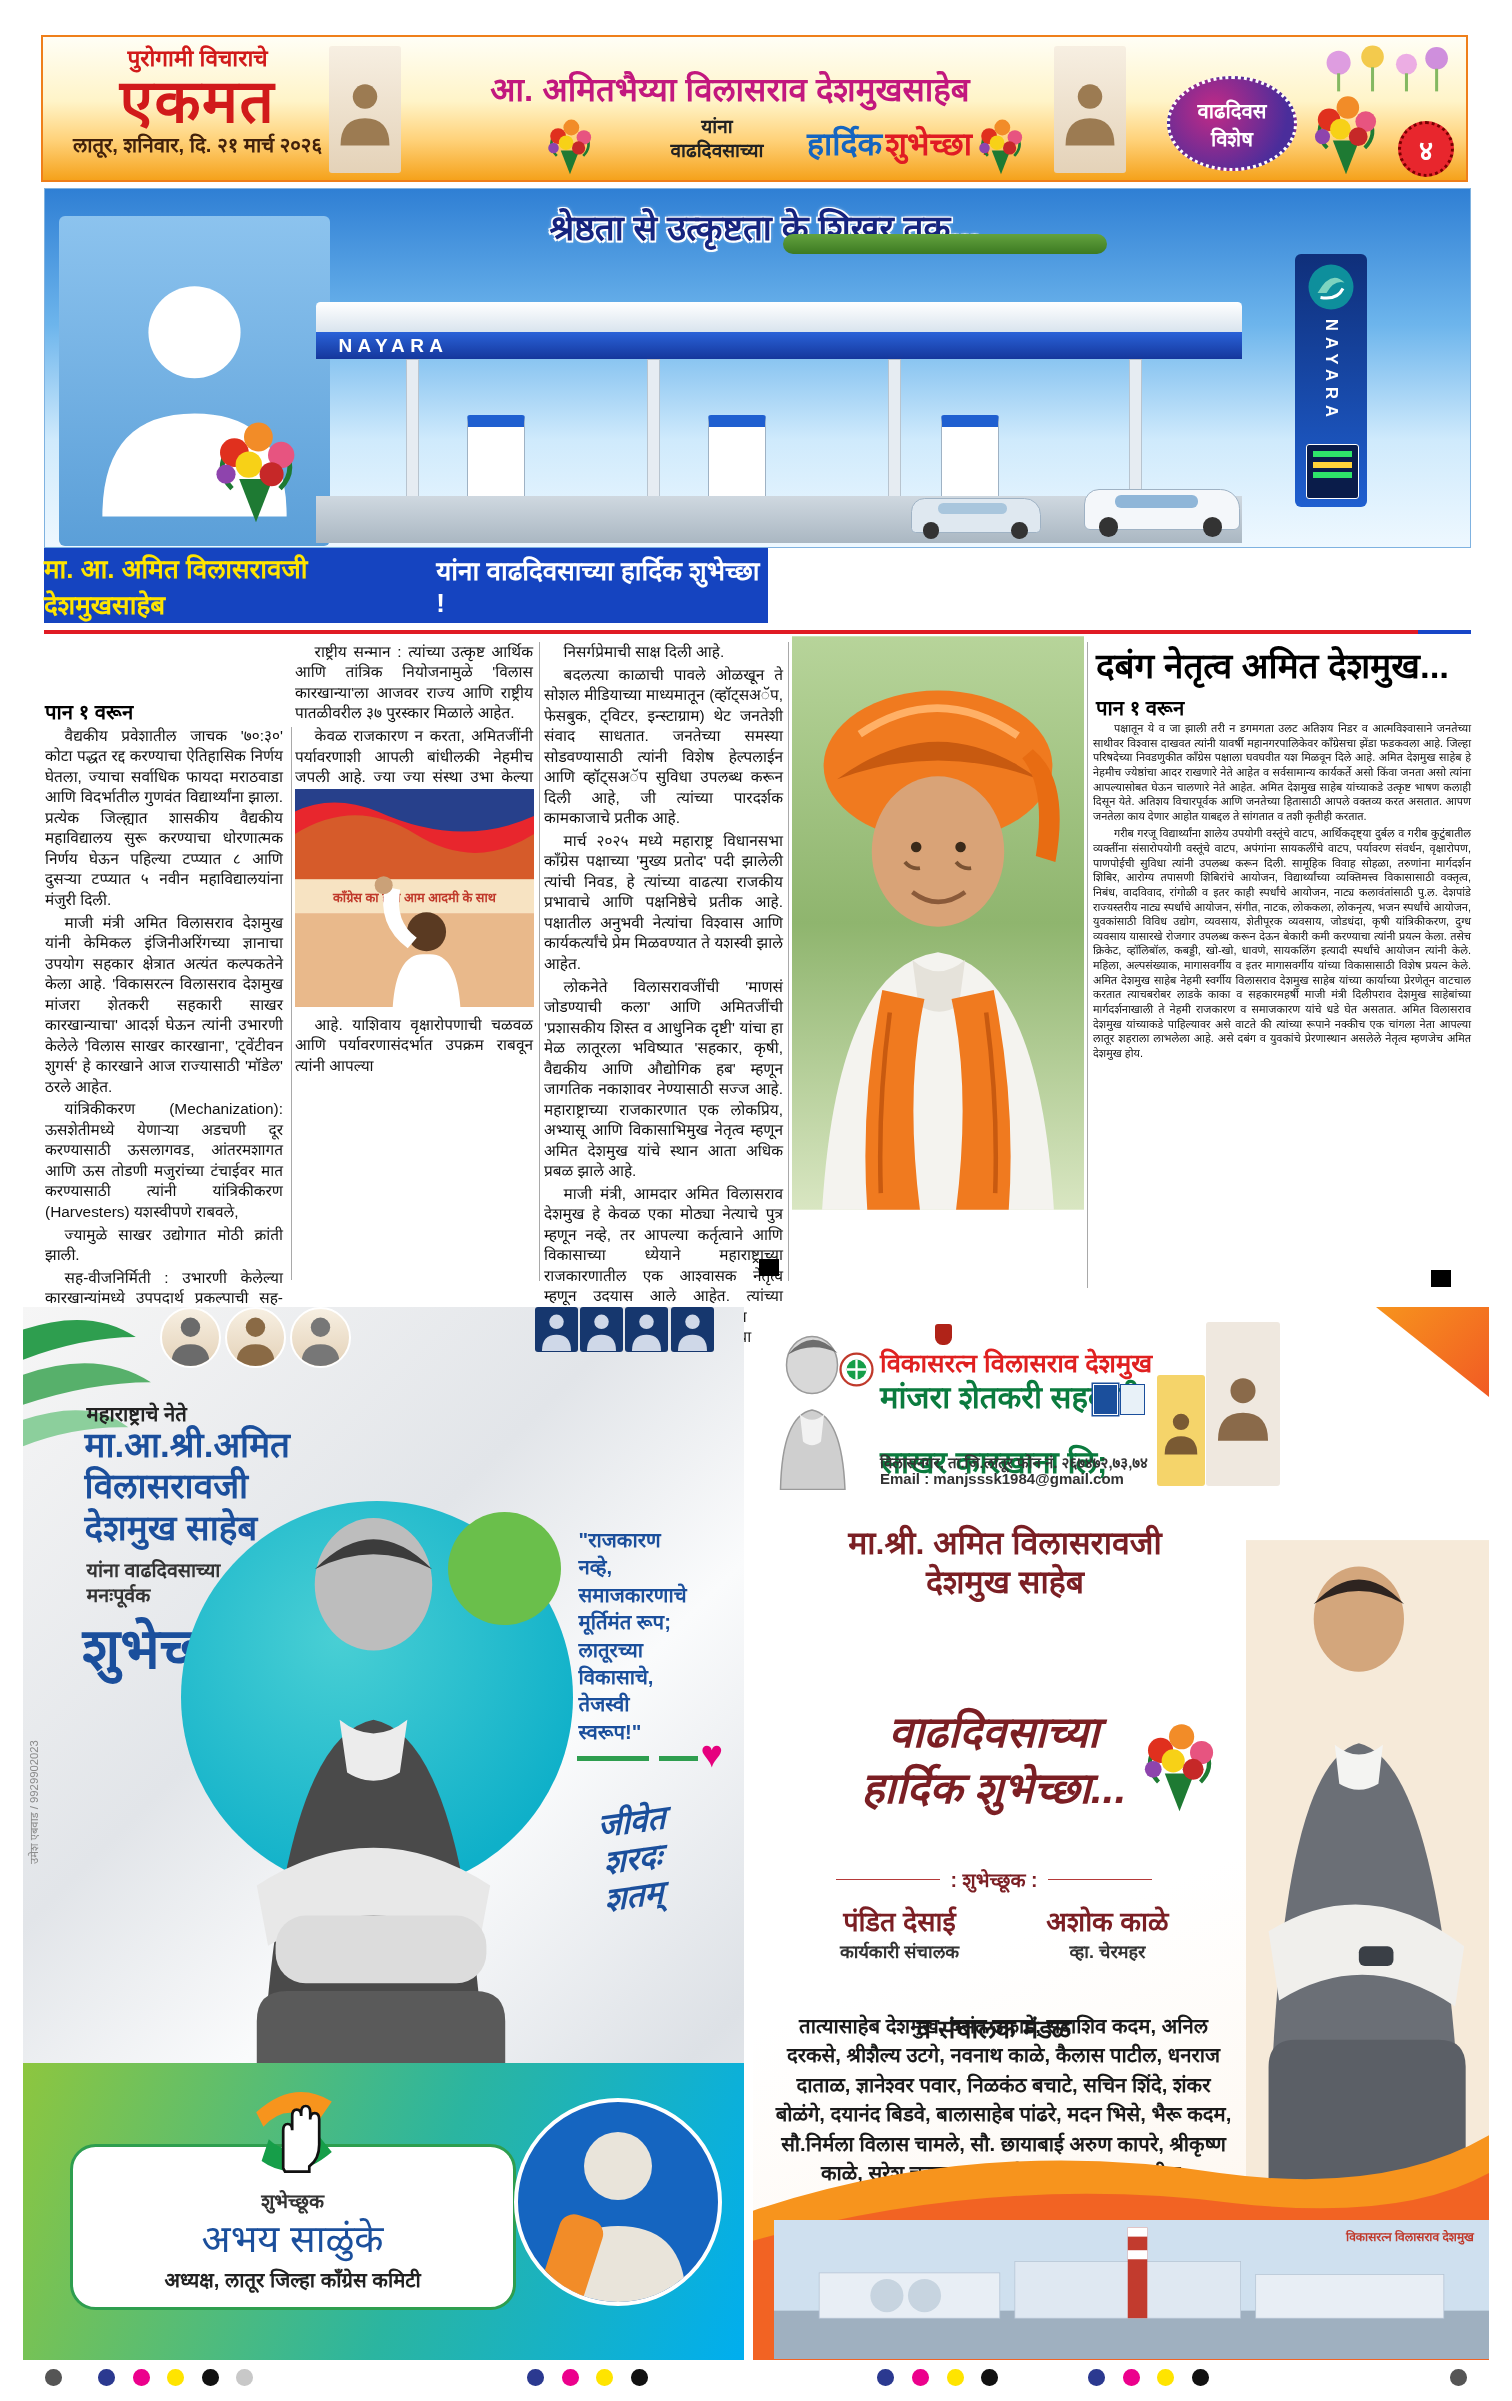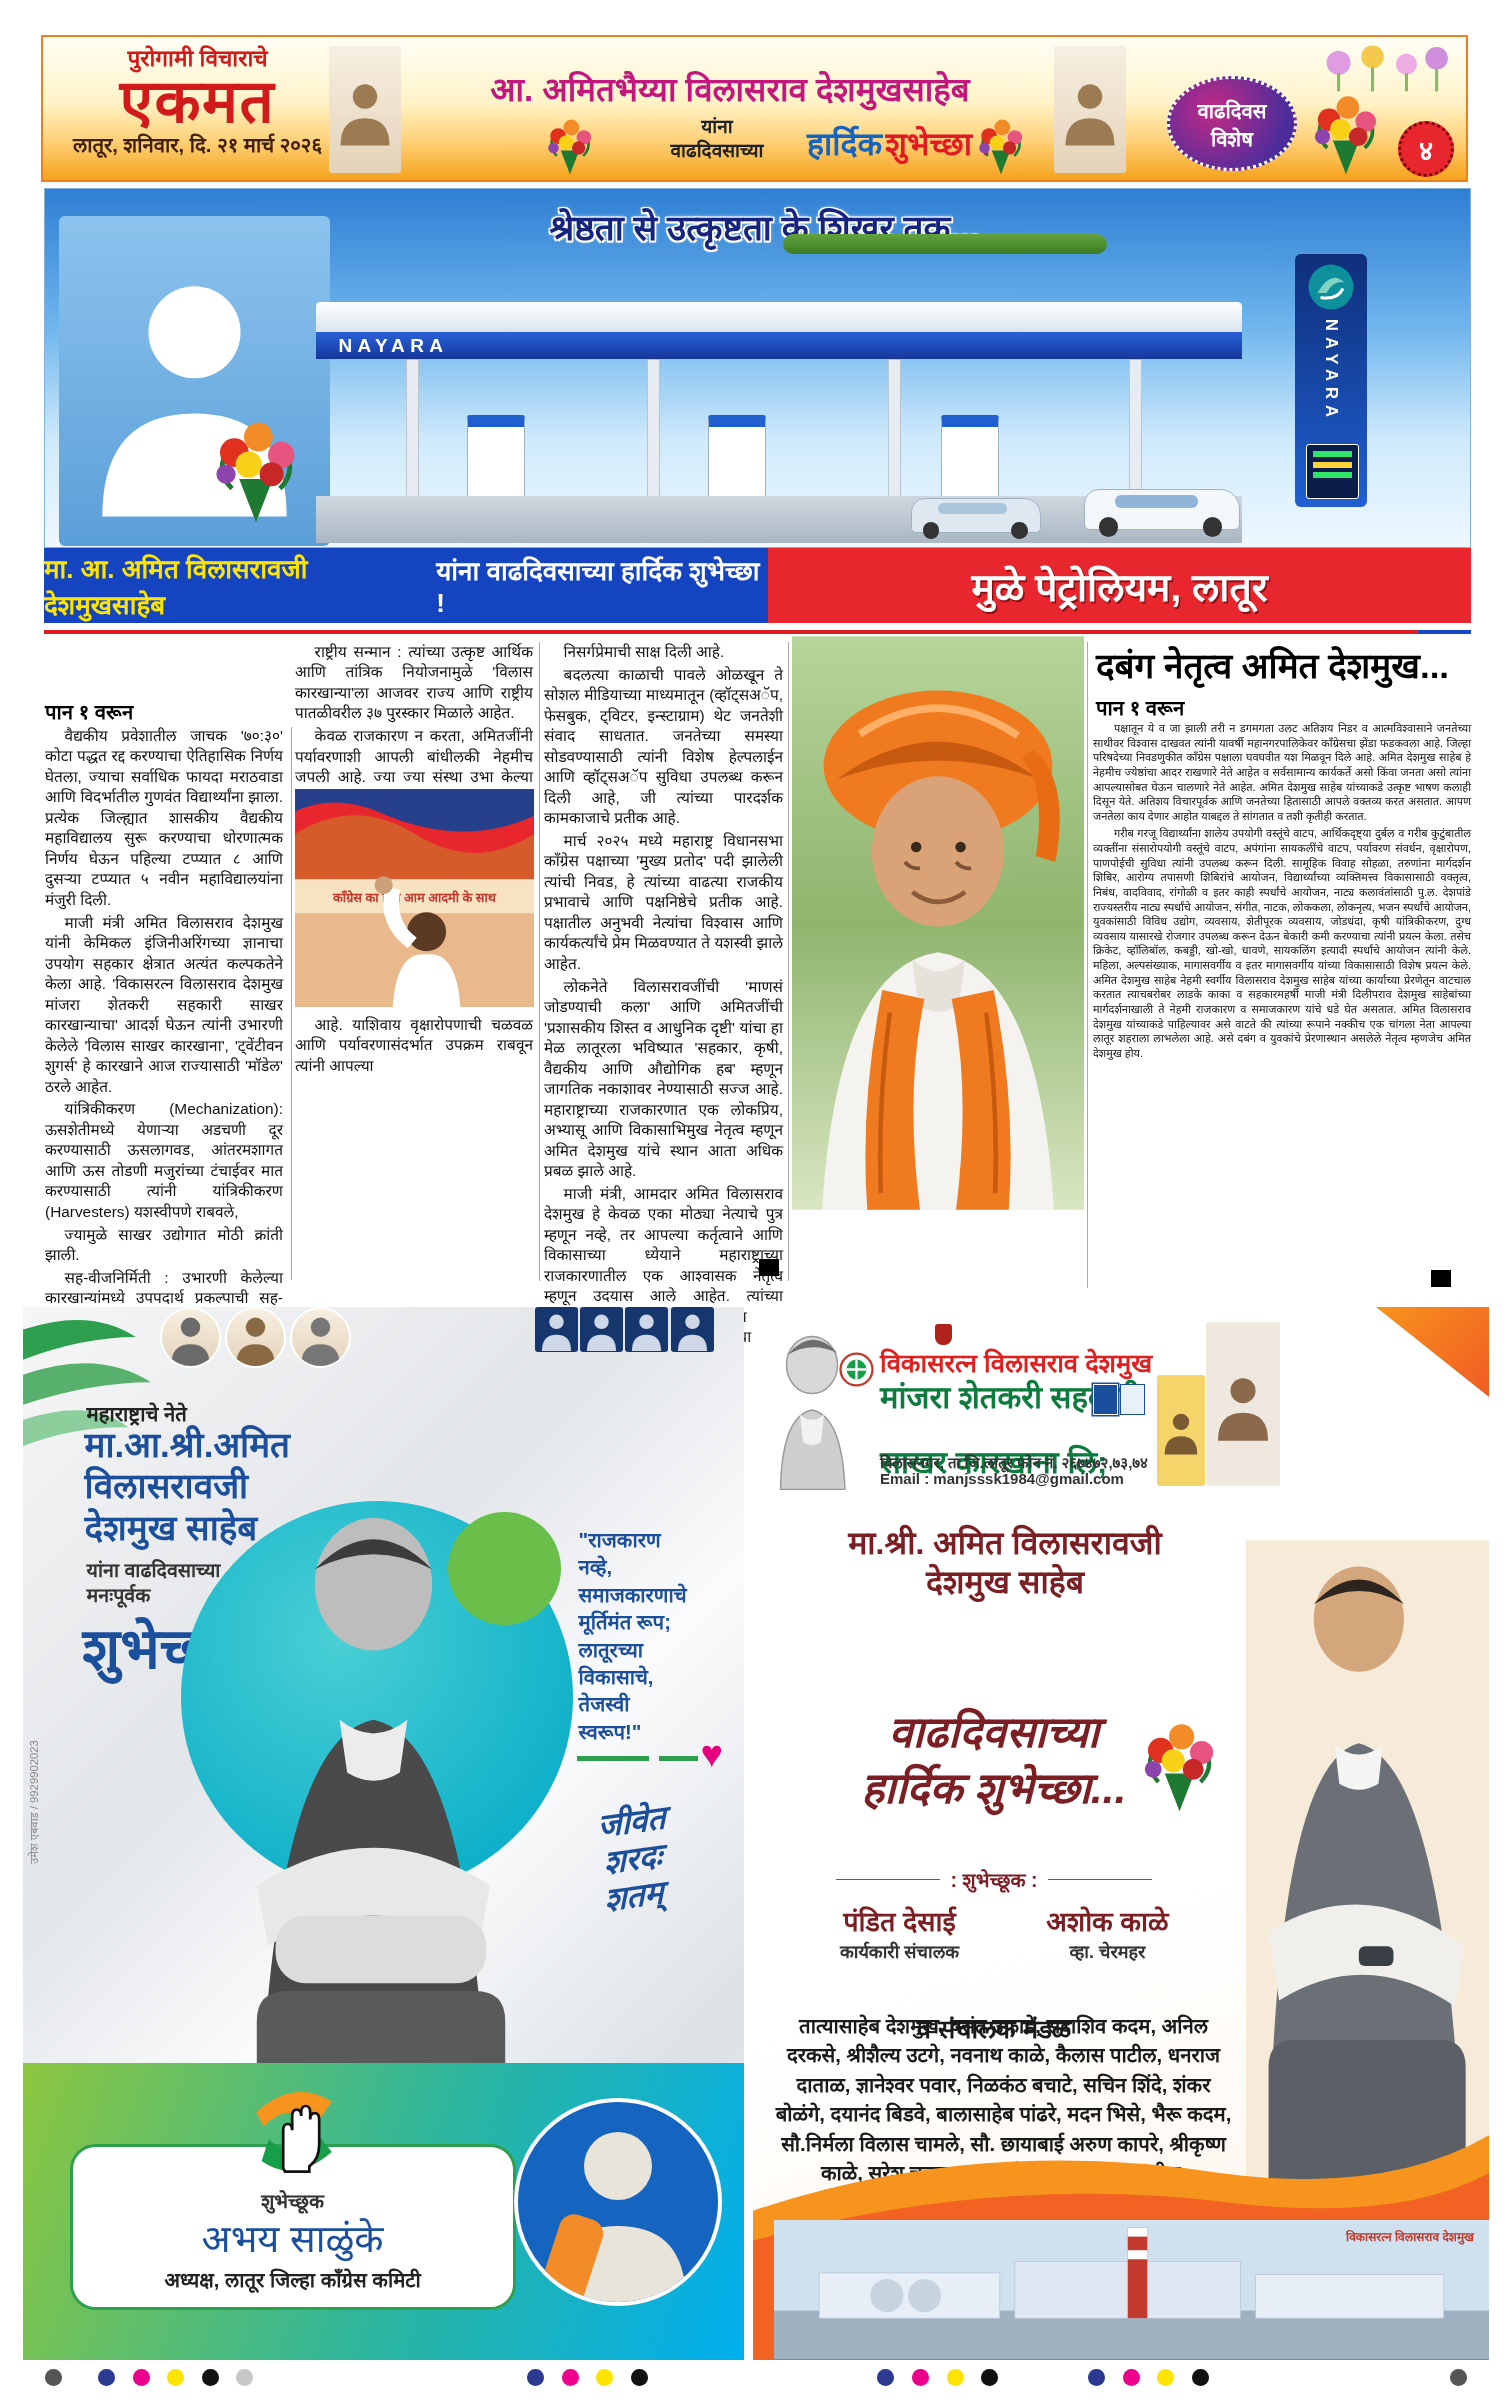--- a/index.html
+++ b/index.html
@@ -210,23 +210,20 @@
       <div style="position:absolute;left:10.5px;bottom:-6.8px;width:16.6px;height:16.6px;border-radius:50%;background:#333;"></div>
       <div style="position:absolute;right:12px;bottom:-6.8px;width:16.6px;height:16.6px;border-radius:50%;background:#333;"></div>
     </div>
     <div class="a" style="left:738px;top:45px;width:324px;height:19.6px;border-radius:10.5px;background:linear-gradient(180deg,#63a23e,#3c7a22);"></div>
   </div>
 
   <div class="a strip">
     <div class="blue">
       <span class="yl">मा. आ. अमित विलासरावजी देशमुखसाहेब</span>
       <span class="wh">यांना वाढदिवसाच्या हार्दिक शुभेच्छा !</span>
-    </div>
-    <div class="red">
-      <span class="big">मुळे पेट्रोलियम, लातूर</span>
     </div>
   </div>
   <div class="a rule-red" style="left:44px;top:630px;width:1374px;height:3.8px;"></div>
   <div class="a" style="left:1418px;top:630px;width:53px;height:3.8px;background:#1746c8;"></div>
 
   <div class="a vline" style="left:291px;top:727px;height:553px;"></div>
   <div class="a vline" style="left:539px;top:642px;height:639px;"></div>
   <div class="a vline" style="left:788px;top:642px;height:639px;"></div>
   <div class="a vline" style="left:1087px;top:642px;height:646px;"></div>
 

